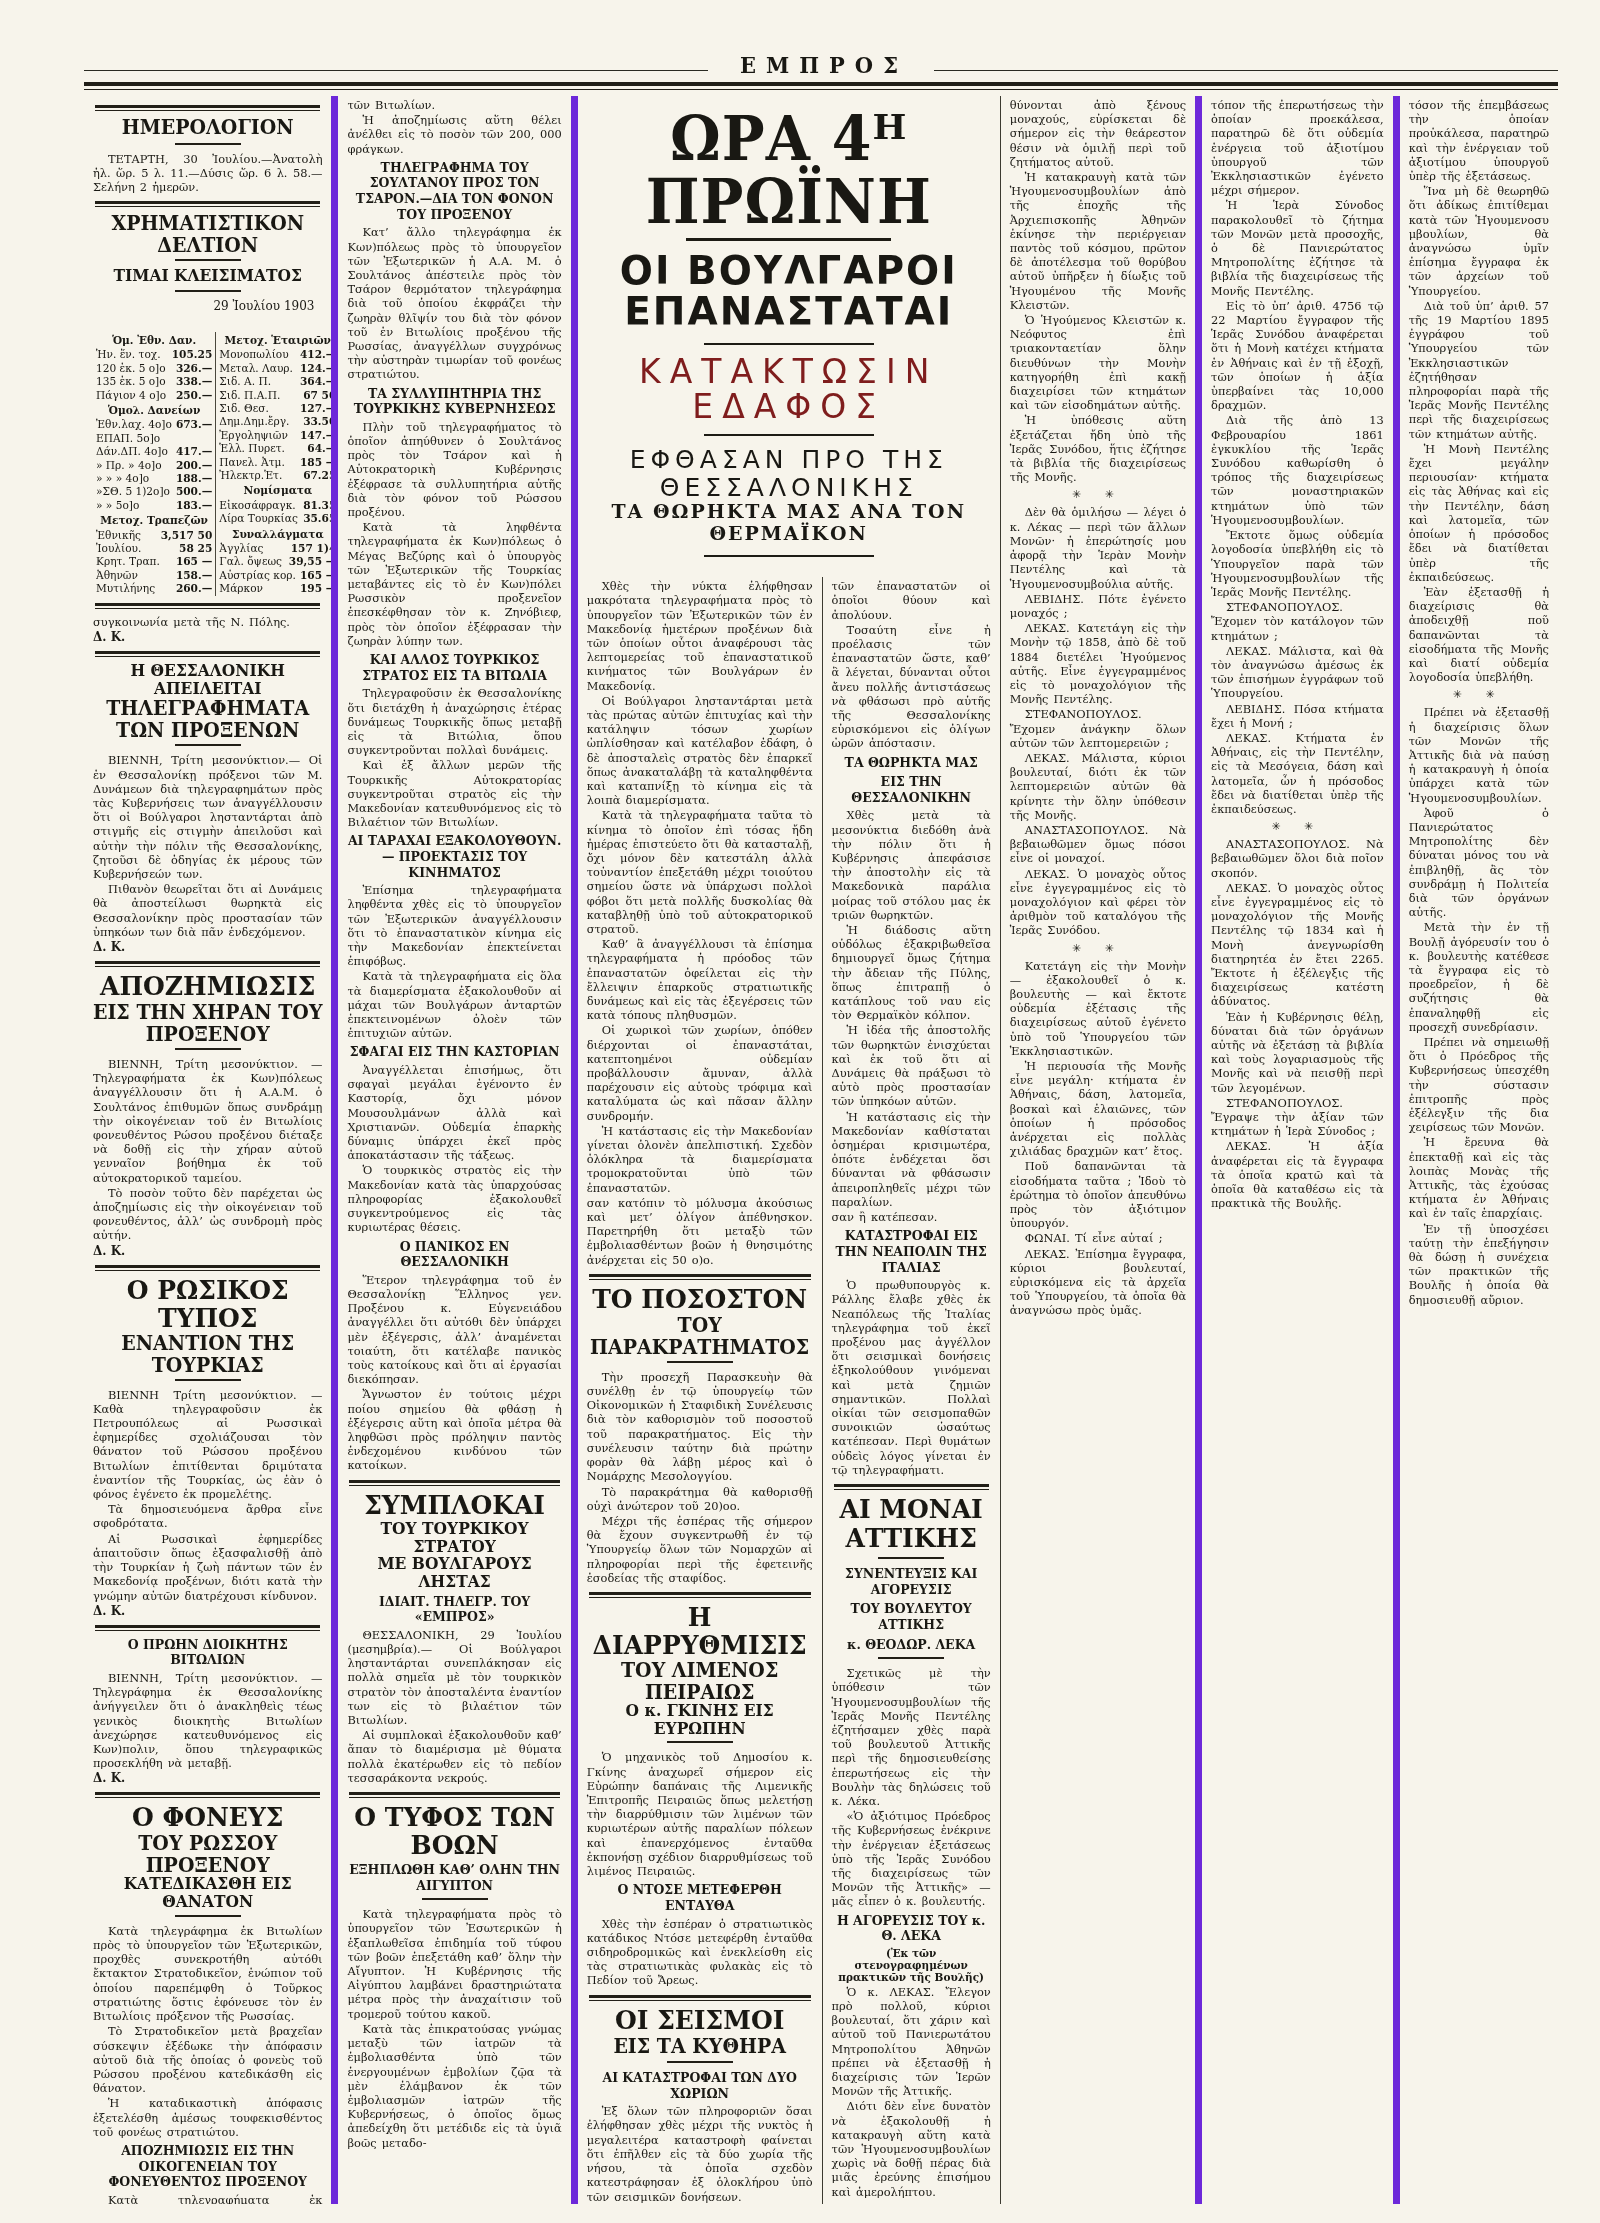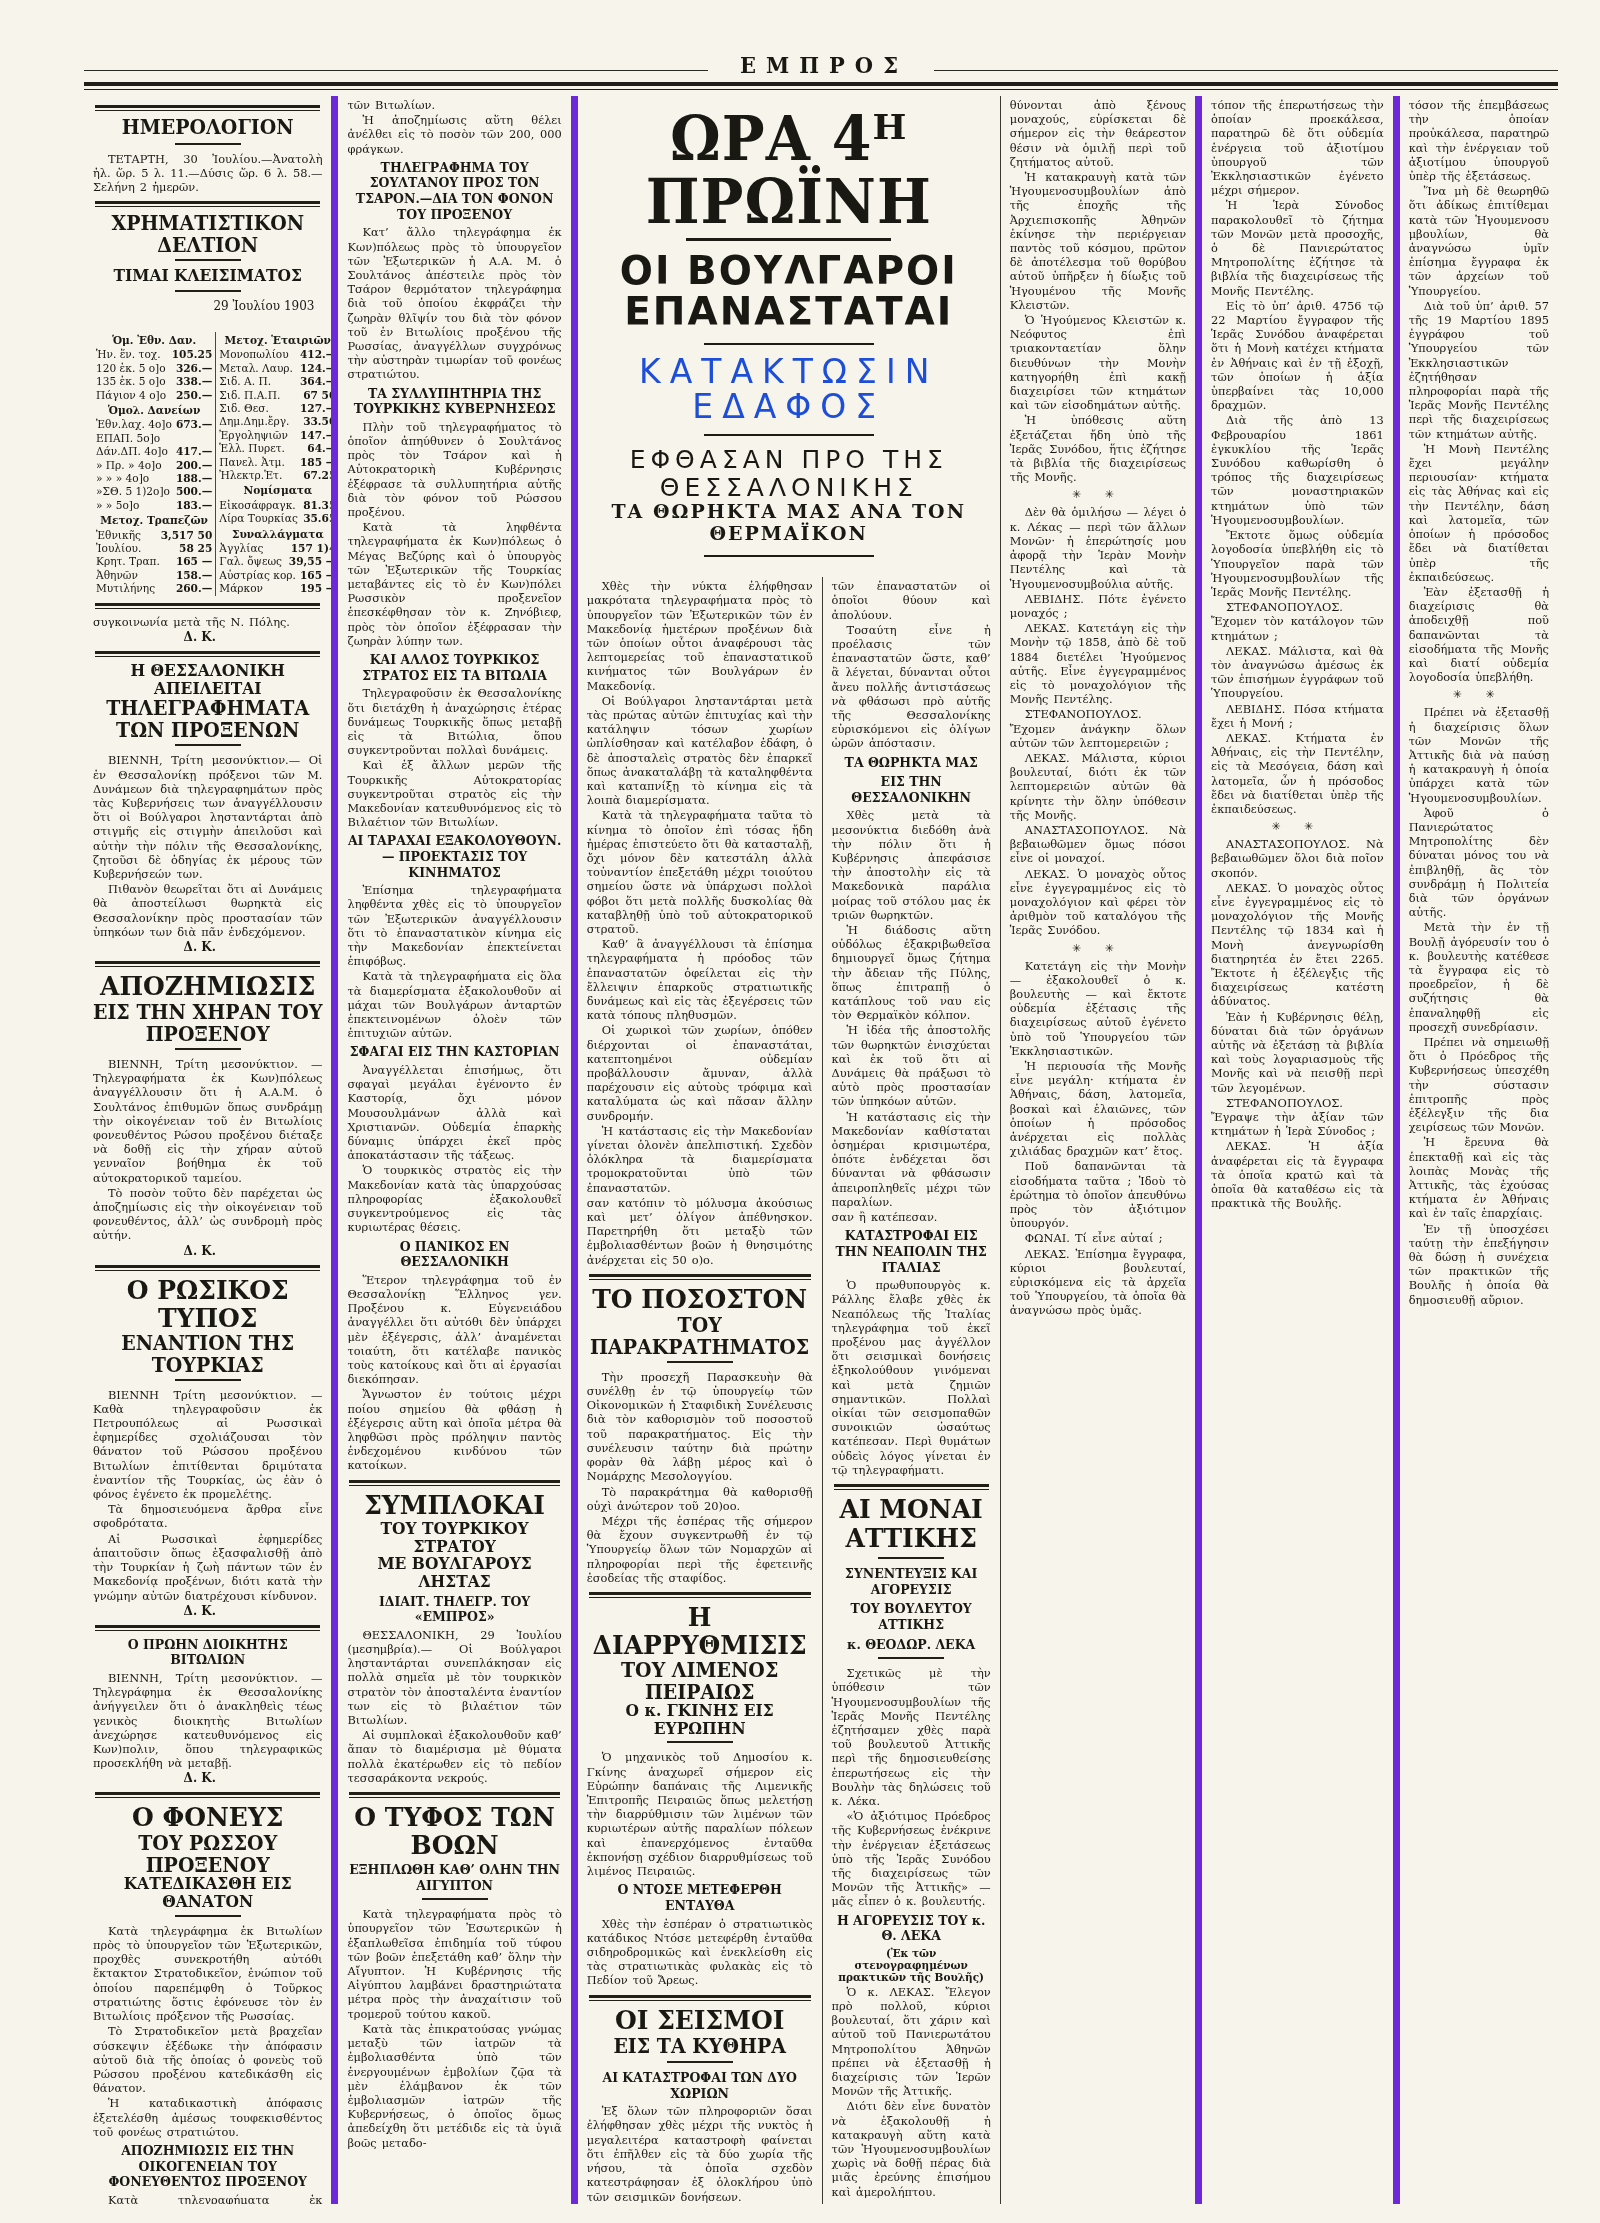--- a/index.html
+++ b/index.html
@@ -28,38 +28,38 @@
   .centercols{display:flex;flex:1;min-height:0;}
   .c3{width:237px;border-right:1px solid #3c3a30;}
   .c4{width:167px;border-right:none;}
   .c5{width:186px;}
   .c6{width:182px;}
   .c7{width:148px;}
   
   .hblock{padding:16px 6px 10px 6px;text-align:center;}
   .h-mega{font-size:57px;font-weight:bold;letter-spacing:1px;line-height:1.02;transform:scaleY(1.08);font-family:"DejaVu Serif",serif;}
   .h-l2{font-size:39px;font-weight:bold;letter-spacing:2px;font-family:"DejaVu Sans",sans-serif;line-height:1.05;}
-  .h-l3{font-size:33px;font-weight:400;letter-spacing:9px;font-family:"DejaVu Sans",sans-serif;color:#1d4ed8;line-height:1.05;}
+  .h-l3{font-size:33px;font-weight:400;letter-spacing:9px;font-family:"DejaVu Sans",sans-serif;color:#7f1d1d;line-height:1.05;}
   .h-l4{font-size:25px;font-weight:400;letter-spacing:5px;font-family:"DejaVu Sans",sans-serif;line-height:1.1;}
   .h-l5{font-size:19px;font-weight:bold;letter-spacing:2px;font-family:"DejaVu Serif",serif;line-height:1.15;}
   .h-sep{width:205px;border-top:3px solid #1d1b14;margin:10px auto;}
   .h-sep.thin{width:170px;border-top-width:2px;}
   
   .k-rule{border-top:3px solid #221f17;border-bottom:1px solid #221f17;height:2px;margin:7px 2px 6px;}
   .k-title1,.k-title2,.k-title3{text-align:center;font-weight:bold;line-height:1.08;margin:2px 0;transform:scaleY(1.04);}
   .k-title1{font-size:25px;}
   .k-title2{font-size:19px;}
   .k-title3{font-size:15.5px;}
   .k-underl{width:66px;border-top:2px solid #221f17;margin:5px auto 7px;}
   .k-kicker{text-align:center;font-weight:bold;font-size:12.5px;line-height:1.25;margin:4px 0 3px;font-family:"DejaVu Serif",serif;}
   .k-date{text-align:right;font-size:12px;padding-right:8px;margin:3px 0;}
   .k-note{text-align:center;font-size:10.5px;margin:2px 0;font-weight:bold;}
   .k-p{font-size:11.4px;line-height:14.2px;text-align:justify;text-indent:15px;margin:0 0 1px 0;word-spacing:1.5px;}
   .k-pc{text-indent:0;}
-  .k-sig{text-align:center;font-weight:bold;font-size:12px;padding-right:16px;margin:1px 0 3px;}
+  .k-sig{text-align:left;font-weight:bold;font-size:12px;padding-right:16px;margin:1px 0 3px;}
   .k-stars{text-align:center;letter-spacing:10px;font-size:11px;margin:4px 0;}
   
   .stock{display:flex;font-size:10.6px;line-height:13.4px;margin-top:19px;}
   .stock .half{flex:1;padding:0 3px;}
   .stock .half:first-child{border-right:1px solid #4a473c;}
   .t-h{text-align:center;font-weight:bold;margin:2px 0 1px;}
   .t-r{display:flex;justify-content:space-between;}
   .t-r .lab{white-space:nowrap;overflow:hidden;}
   .t-r .val{white-space:nowrap;font-weight:bold;padding-left:4px;}
 </style>

